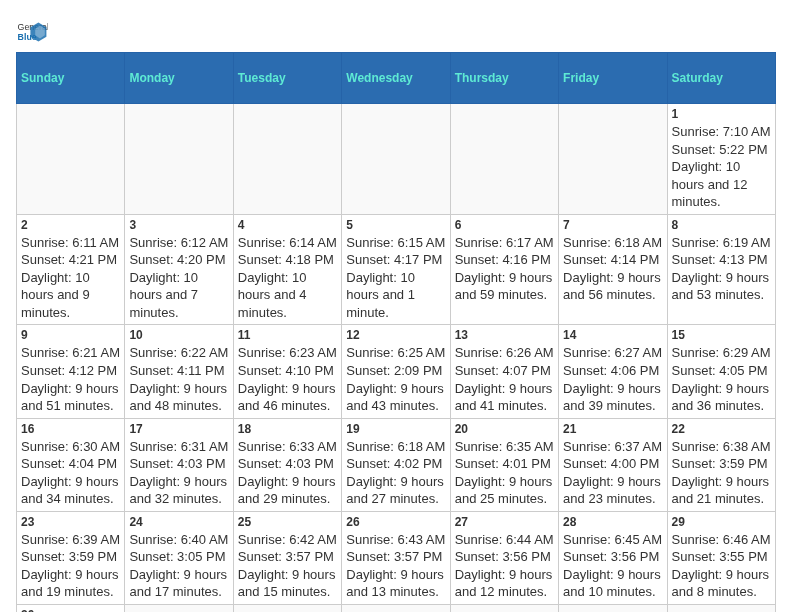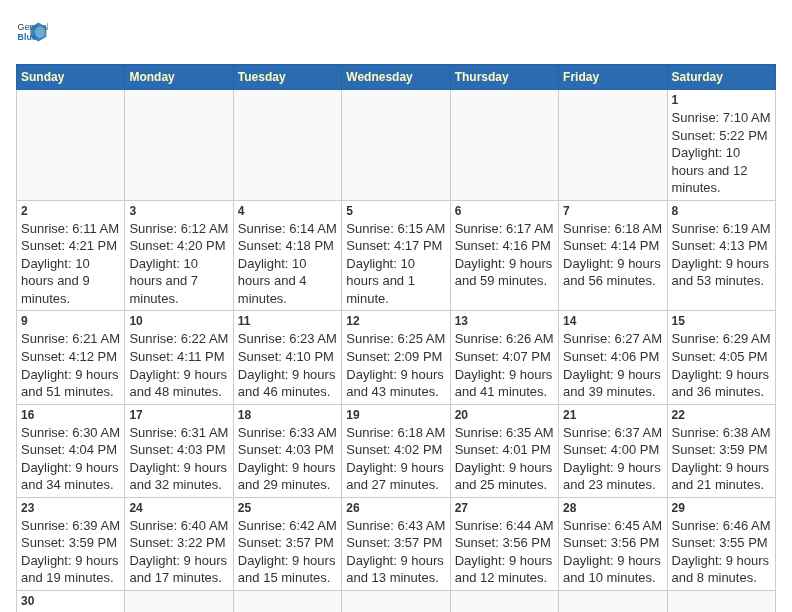--- a/index.html
+++ b/index.html
@@ -7,21 +7,21 @@
       font-family: Arial, sans-serif;
       background: #fff;
       width: 792px;
       min-height: 612px;
       padding: 16px;
     }
     .header {
       display: flex;
       align-items: flex-end;
       justify-content: space-between;
-      margin-bottom: 16px;
+      margin-bottom: 4px;
     }
     .logo {
       display: flex;
       align-items: center;
       gap: 4px;
     }
     .logo-icon {
       width: 32px;
       height: 32px;
     }
@@ -37,24 +37,24 @@
       font-size: 14px;
       color: #555;
     }
     table {
       width: 100%;
       border-collapse: collapse;
       border: 1px solid #ccc;
     }
     th {
       background: #2b6cb0;
-      color: #fef9c3;
+      color: #5eead4;
       font-size: 12px;
       font-weight: bold;
-      padding: 5px 4px;
+      padding: 18px 4px;
       text-align: left;
       border: 1px solid #2563a8;
     }
     td {
       border: 1px solid #ccc;
       vertical-align: top;
       padding: 3px 4px;
       width: calc(100%/7);
       min-height: 70px;
     }
@@ -260,21 +260,21 @@
       <tr>
         <td>
           <div class="day-num">23</div>
           <div class="day-info">Sunrise: 6:39 AM
 Sunset: 3:59 PM
 Daylight: 9 hours and 19 minutes.</div>
         </td>
         <td>
           <div class="day-num">24</div>
           <div class="day-info">Sunrise: 6:40 AM
-Sunset: 3:22 PM
+Sunset: 3:05 PM
 Daylight: 9 hours and 17 minutes.</div>
         </td>
         <td>
           <div class="day-num">25</div>
           <div class="day-info">Sunrise: 6:42 AM
 Sunset: 3:57 PM
 Daylight: 9 hours and 15 minutes.</div>
         </td>
         <td>
           <div class="day-num">26</div>

